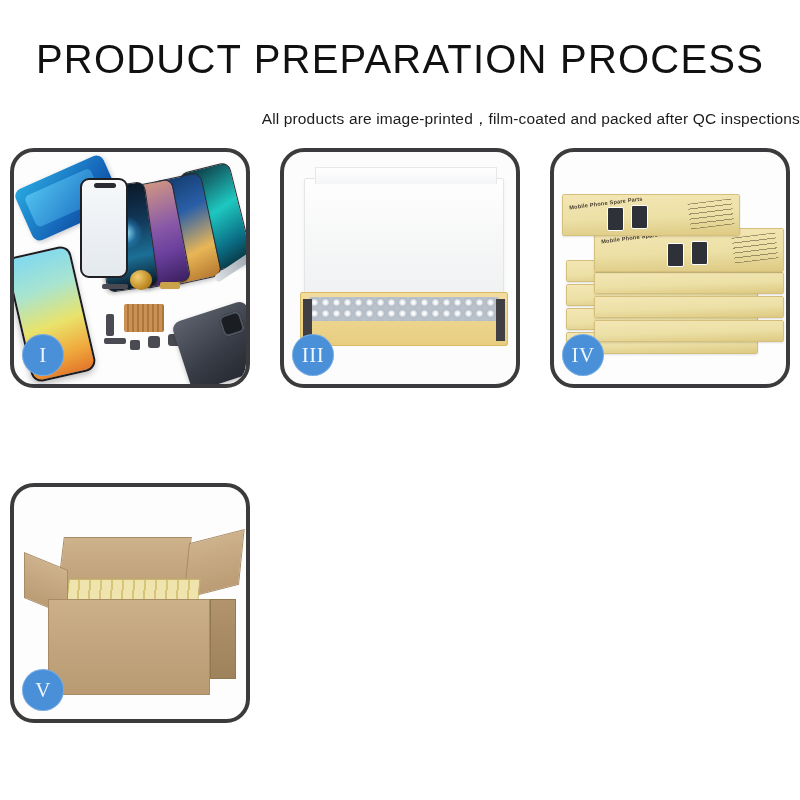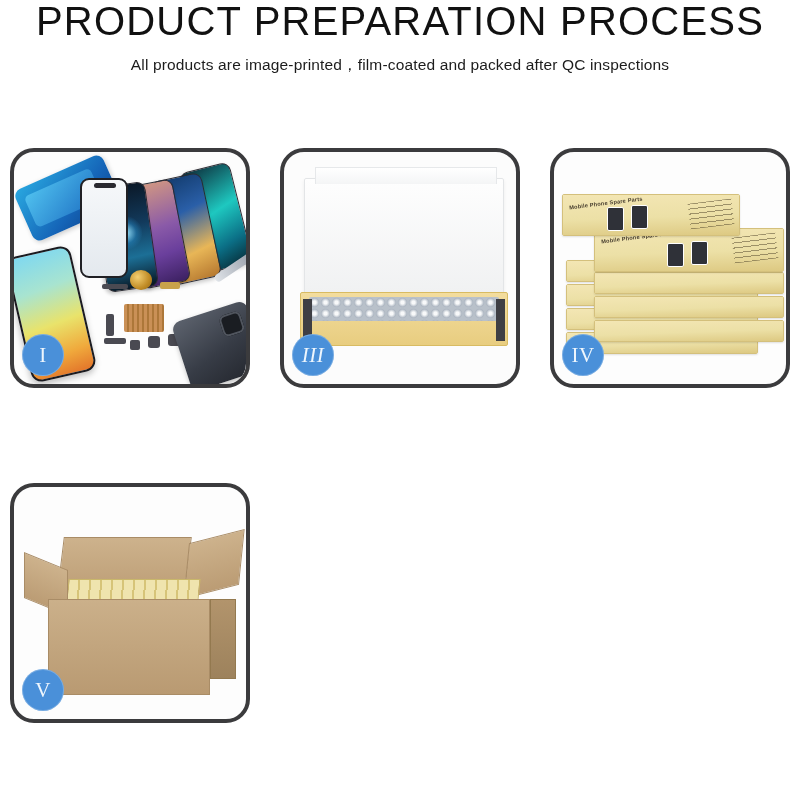--- a/index.html
+++ b/index.html
@@ -6,29 +6,29 @@
   * { box-sizing: border-box; margin: 0; padding: 0; }
   html, body {
     width: 800px; height: 800px;
     background: #ffffff;
     font-family: "Liberation Sans", sans-serif;
     overflow: hidden;
   }
   .page { position: relative; width: 800px; height: 800px; background: #fff; }
 
   
-  .header { width: 800px; text-align: center; }
+  .header { width: 800px; padding-top: 38px; text-align: center; }
   .title {
     font-size: 40px; font-weight: 400; color: #111;
     letter-spacing: 1.2px; line-height: 1.05;
     font-family: "Liberation Sans", sans-serif;
   }
   .subtitle {
-    margin-top: 13px; font-size: 15.5px; font-weight: 400;
-    color: #1c1c1c; letter-spacing: .15px;
+    margin-top: 29px; font-size: 15.5px; font-weight: 400;
+    color: #1c1c1c; letter-spacing: .15px; text-align: right;
   }
 
   
   .grid {
     position: absolute; left: 10px; top: 148px;
     width: 780px;
     display: grid;
     grid-template-columns: repeat(3, 240px);
     grid-template-rows: repeat(2, 240px);
     column-gap: 30px; row-gap: 95px;
@@ -133,21 +133,21 @@
   }
   .bubbles::after{
     content:""; position:absolute; inset:0;
     background-image:
       radial-gradient(circle at 50% 50%, rgba(255,255,255,.8) 16%, rgba(180,190,200,.4) 50%, transparent 66%);
     background-size:15px 15px; background-position:7.5px 7.5px;
   }
   .pouch-seal{position:absolute;left:0;right:0;top:0;height:10px;background:#eceff2;border-bottom:1px solid #dfe3e7;}
 
   
-  .p3 { background:#fcfcfc;font-style:italic; }
+  .p3 { background:#fcfcfc; }
   .lid {
     position:absolute; left:20px; top:26px; width:200px; height:118px;
     background:linear-gradient(180deg,#fefefe,#f0f1f2);
     border:1px solid #e3e5e7; border-radius:2px;
     box-shadow:0 2px 4px rgba(0,0,0,.06);
   }
   .lid::before{content:"";position:absolute;left:10px;top:-12px;width:180px;height:16px;
     background:linear-gradient(180deg,#ffffff,#f4f5f6);border:1px solid #e6e8ea;border-bottom:none;}
   .tray {
     position:absolute; left:16px; top:140px; width:208px; height:54px;

